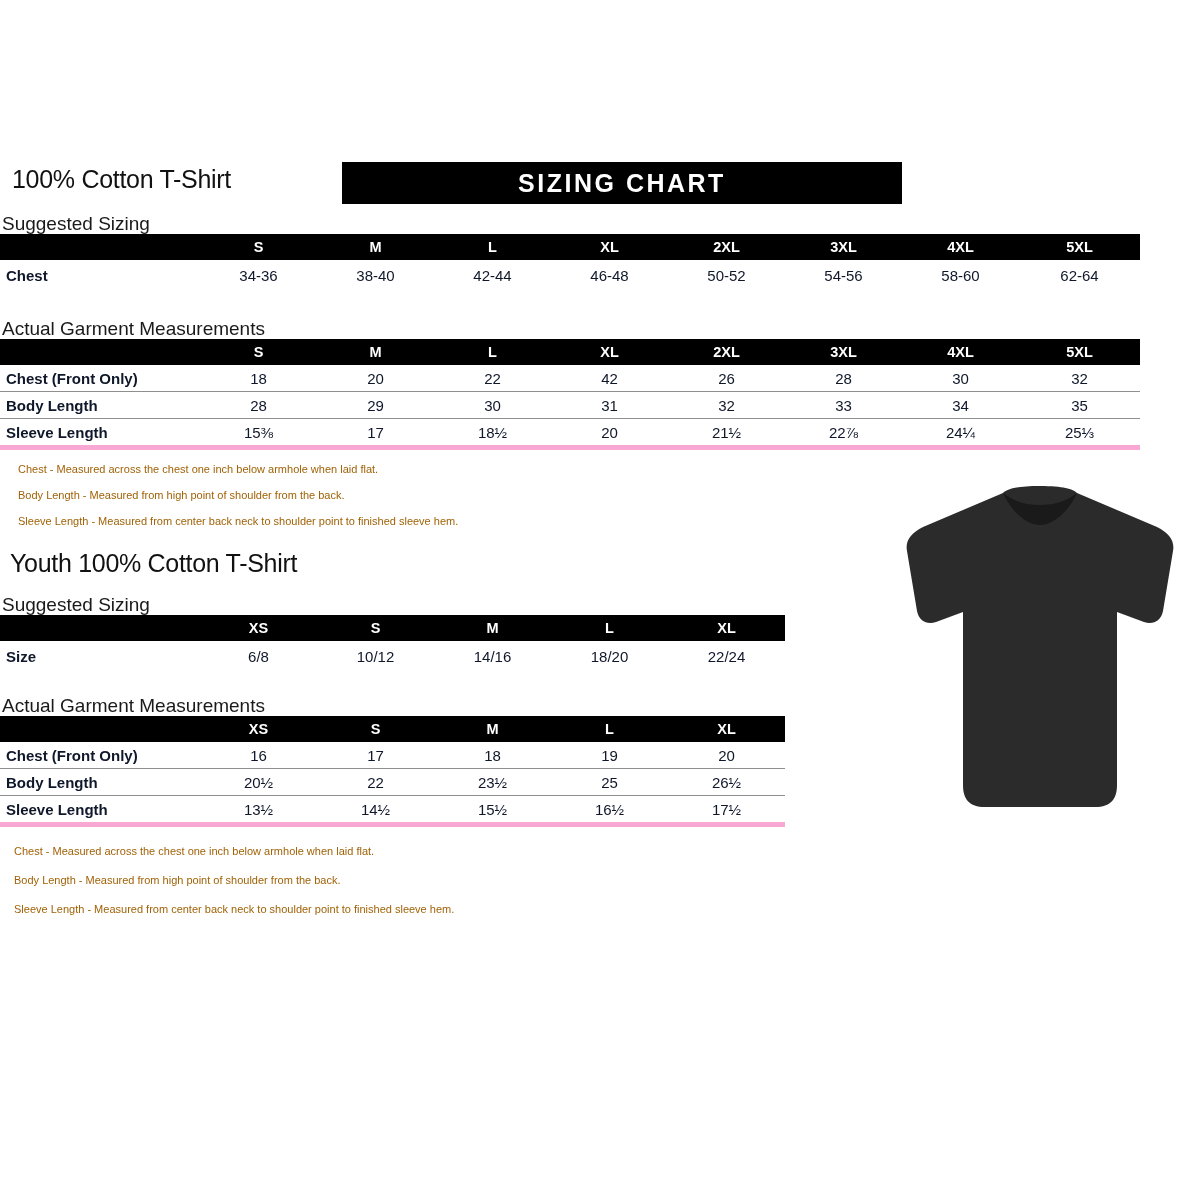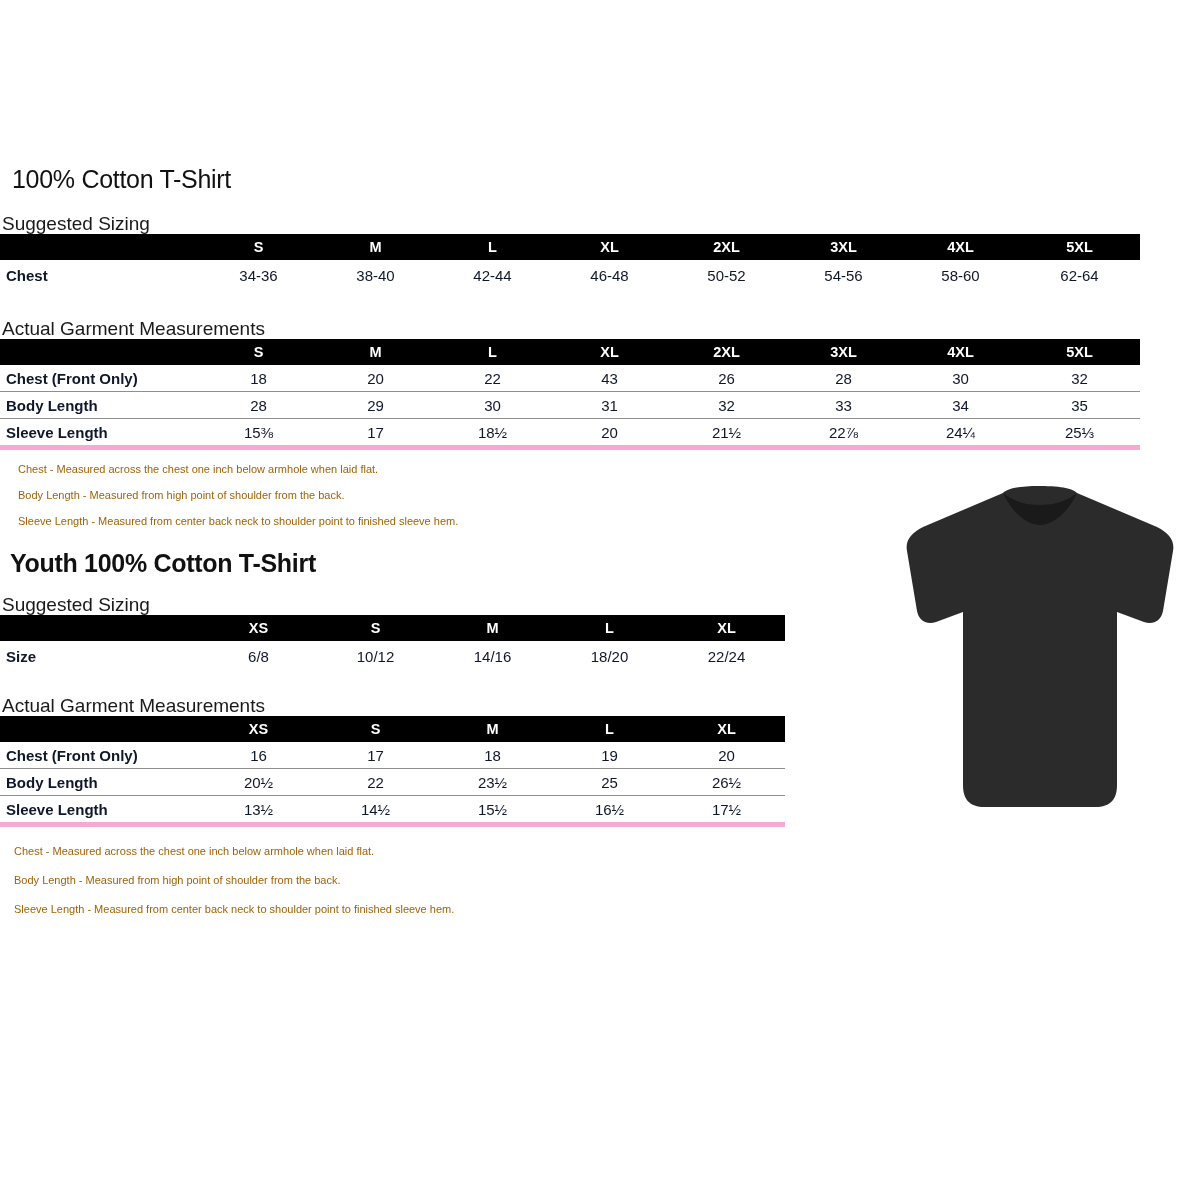--- a/index.html
+++ b/index.html
@@ -109,21 +109,21 @@
     color: #a16207;
     white-space: nowrap;
   }
 
   
   .youth-title {
     position: absolute;
     left: 10px;
     top: 549px;
     font-size: 25px;
-    font-weight: 700;
+    font-weight: 400;
     letter-spacing: -0.3px;
     color: #111;
     text-align: center;
   }
 
   
   .shirt {
     position: absolute;
     left: 895px;
     top: 485px;
@@ -131,20 +131,23 @@
     height: 330px;
   }
 </style>
 </head>
 <body>
 
 <div class="page">
 
   <div class="adult-title">100% Cotton T-Shirt</div>
 
+  <div class="sizing-chart-banner">
+    <span>SIZING CHART</span>
+  </div>
 
   <div class="caption" style="left:2px; top:213px;">Suggested Sizing</div>
 
   <table class="sz sugg" style="left:0px; top:234px; width:1140px;">
     <colgroup>
       <col style="width:200px">
       <col style="width:117px">
         <col style="width:117px">
         <col style="width:117px">
         <col style="width:117px">
@@ -207,21 +210,21 @@
         <th>4XL</th>
         <th>5XL</th>
       </tr>
     </thead>
     <tbody>
       <tr>
         <td class="lbl">Chest (Front Only)</td>
         <td>18</td>
         <td>20</td>
         <td>22</td>
-        <td>43</td>
+        <td>42</td>
         <td>26</td>
         <td>28</td>
         <td>30</td>
         <td>32</td>
       </tr>
       <tr>
         <td class="lbl">Body Length</td>
         <td>28</td>
         <td>29</td>
         <td>30</td>

